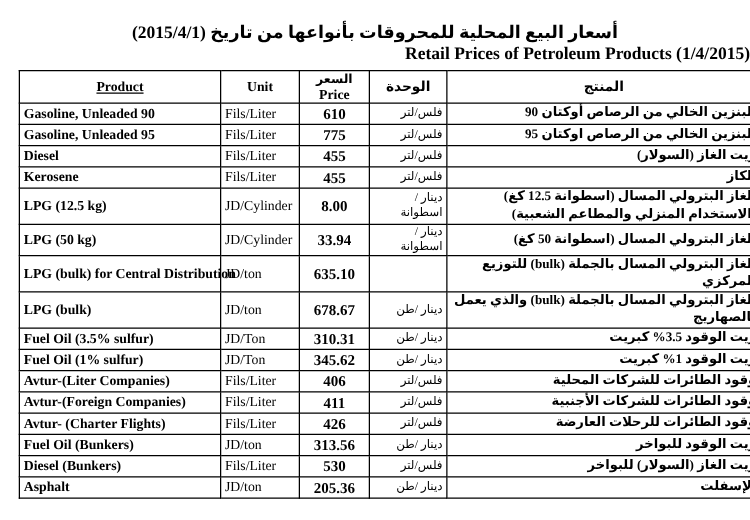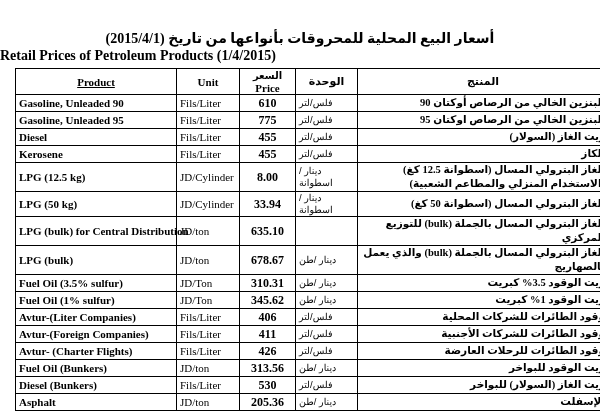--- a/index.html
+++ b/index.html
@@ -1,25 +1,25 @@
 <!DOCTYPE html>
 <html><head>
 <meta charset="utf-8">
 <style>
   html,body{margin:0;padding:0;}
   body{
     width:600px;height:416px;background:#ffffff;position:relative;
     font-family:"Liberation Serif","DejaVu Serif",serif;color:#000;
   }
   .title-ar{
-    padding-top:30px;text-align:center;font-weight:bold;font-size:14px;
+    padding-top:18px;text-align:center;font-weight:bold;font-size:14px;
     font-family:"Liberation Serif","DejaVu Sans",serif;
   }
   .title-en{
-    text-align:left;font-weight:bold;font-size:14px;margin-top:1px;margin-bottom:4px;
+    text-align:right;font-weight:bold;font-size:14px;margin-top:1px;margin-bottom:4px;
   }
   table.prices{
     margin-left:15px;width:570px;border-collapse:collapse;table-layout:fixed;
   }
   table.prices th, table.prices td{
     border:1px solid #000;padding:0 3px;vertical-align:middle;overflow:visible;
   }
   table.prices{border:1.5px solid #000;}
   thead tr{height:26px;}
   tbody tr{height:17px;}
@@ -33,22 +33,22 @@
     font-family:"Liberation Serif","DejaVu Sans",serif;font-size:11px;
   }
   .hdr-price-ar{font-size:10px;line-height:12px;font-family:"Liberation Serif","DejaVu Sans",serif;text-align:center;}
   .hdr-price-en{font-size:11px;line-height:12px;}
   .td-product-en{
     font-size:11px;font-weight:bold;white-space:nowrap;line-height:13px;
   }
   .td-unit-en{font-size:11px;line-height:13px;}
   .td-price{font-size:12px;font-weight:bold;text-align:center;line-height:13px;margin-top:32px;}
   .td-unit-ar{
-    font-size:9.5px;text-align:left;line-height:12px;
-    font-family:Liberation Sans, sans-serif;
+    font-size:9.5px;text-align:right;line-height:12px;
+    font-family:Liberation Serif, serif;
   }
   .td-product-ar{
     font-size:10.5px;font-weight:bold;text-align:right;padding-right:12px;line-height:14px;
     font-family:"Liberation Serif","DejaVu Sans",serif;
   }
 </style>
 </head>
 <body>
 
 <div>

